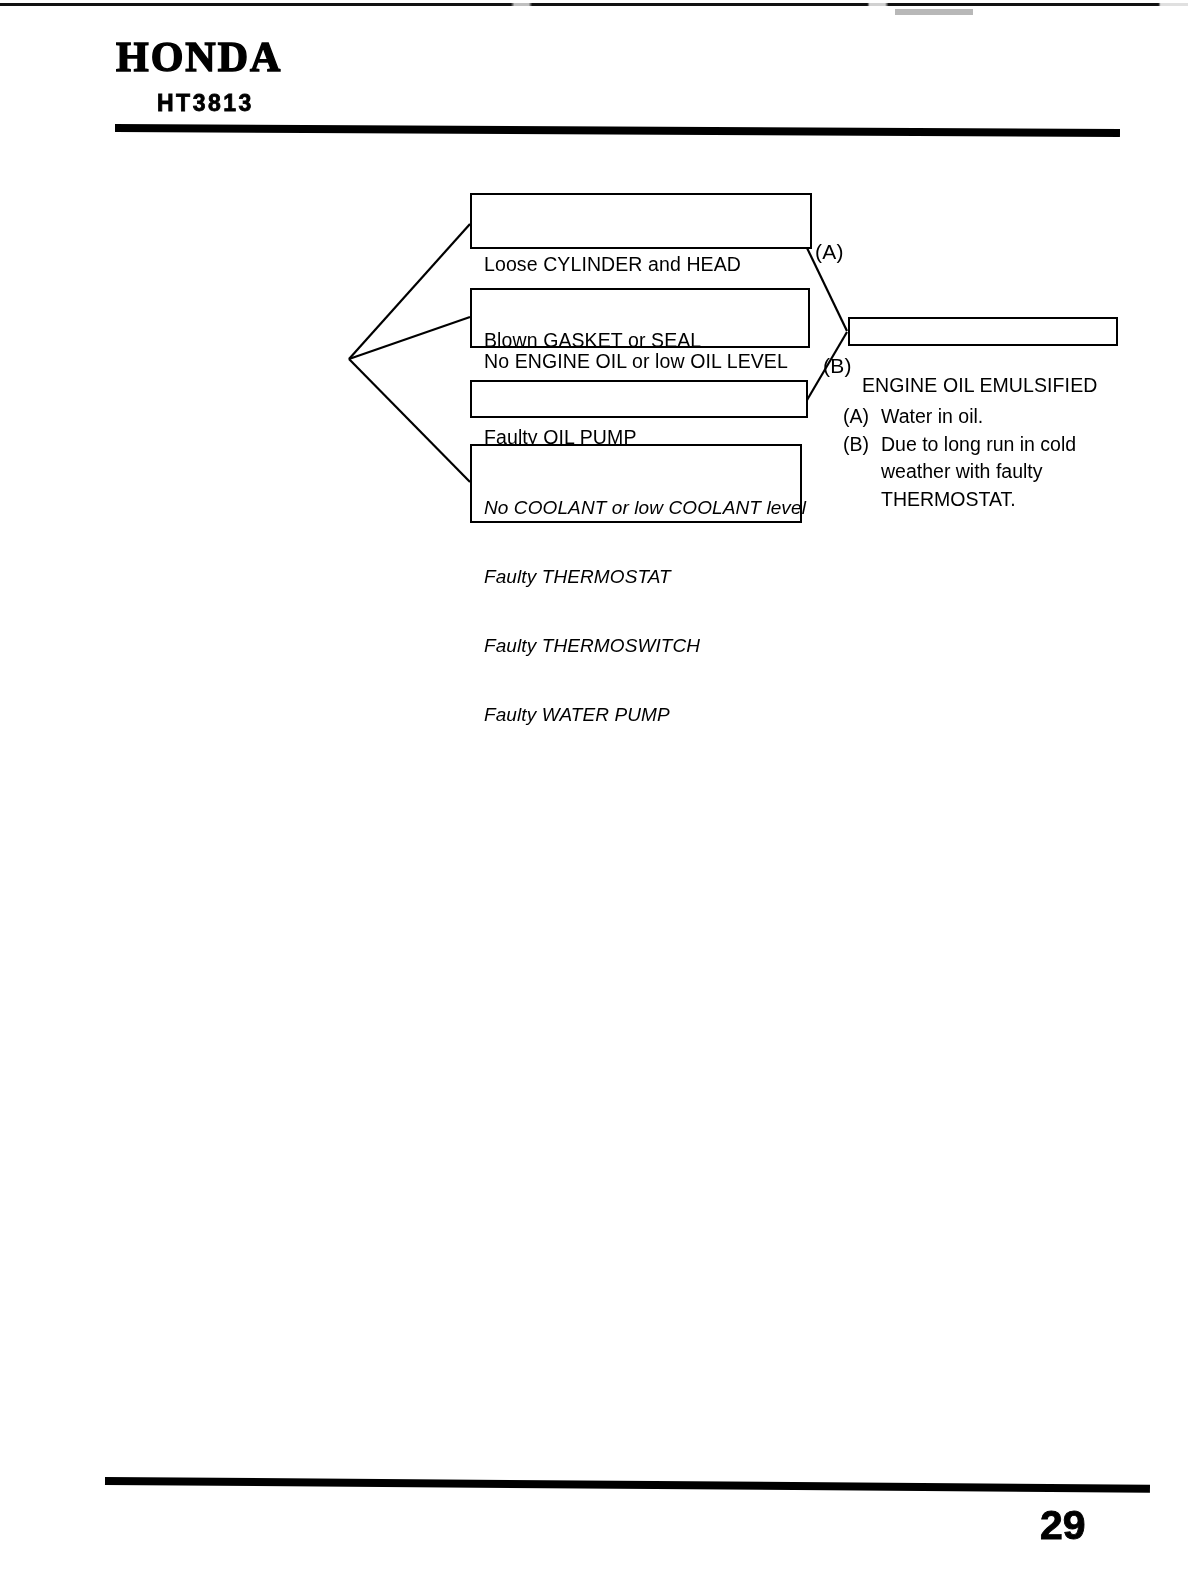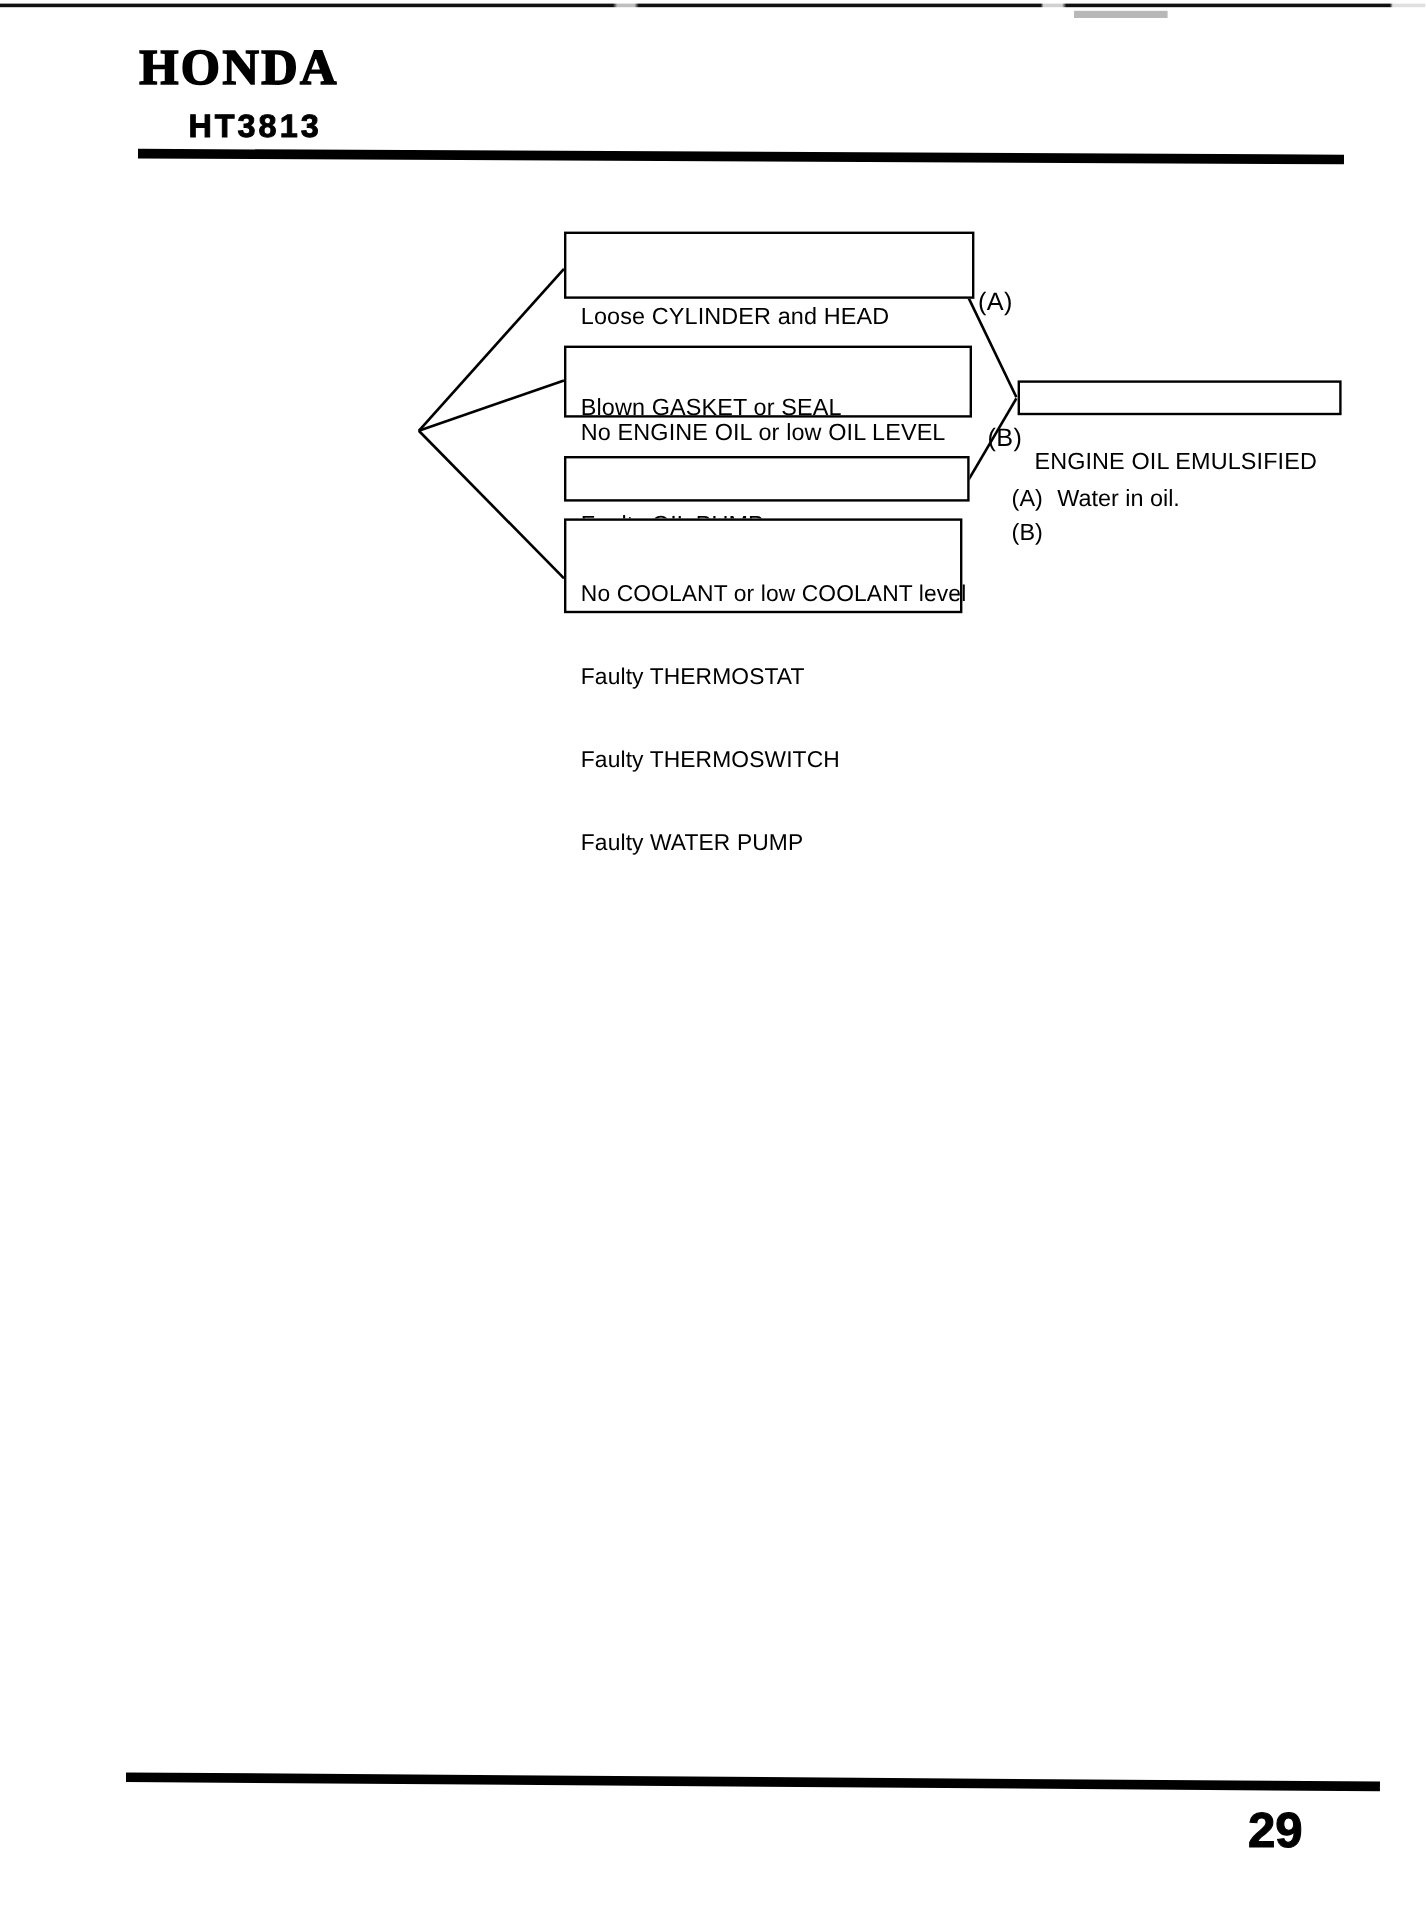--- a/index.html
+++ b/index.html
@@ -56,21 +56,21 @@
     line-height: 1;
     -webkit-text-stroke: 1.4px #000;
     color: #000;
   }
   .model {
     position: absolute;
     left: 157px;
     top: 92px;
     font-family: "Liberation Sans", sans-serif;
     font-weight: bold;
-    font-size: 27px;
+    font-size: 23px;
     letter-spacing: 2.5px;
     line-height: 1;
     -webkit-text-stroke: 0.8px #000;
   }
   .rule-top {
     position: absolute;
     left: 115px;
     top: 124px;
     width: 1005px;
     height: 8px;
@@ -110,21 +110,21 @@
     line-height: 1.30;
     letter-spacing: 0.1px;
     white-space: pre;
   }
   .node .ln { display: block; }
 
   #node-cause { left: 120px; top: 329px; width: 228px; height: 61px; padding-top: 7px; }
   #node-gasket { left: 470px; top: 193px; width: 342px; height: 56px; }
   #node-oil { left: 470px; top: 288px; width: 340px; height: 60px; padding-top: 8px;}
   #node-thermostat { left: 470px; top: 380px; width: 338px; height: 38px; padding-top: 6px;}
-  #node-coolant { left: 470px; top: 432px; width: 332px; height: 79px; padding-top: 5px;}
+  #node-coolant { left: 470px; top: 444px; width: 332px; height: 79px; padding-top: 5px; font-style: italic;}
   #node-emulsified { left: 848px; top: 317px; width: 270px; height: 29px; padding: 3px 10px 16px 12px; }
 
   #node-coolant { font-size: 19px; line-height: 1.21; }
 
   
   #connectors {
     position: absolute;
     left: 0;
     top: 0;
     width: 1188px;
@@ -213,19 +213,22 @@
   <div class="branch-label" id="label-a">(A)</div>
   <div class="branch-label" id="label-b">(B)</div>
 
   <div id="notes">
     <div class="note-row">
       <span class="note-key">(A)</span>
       <span class="note-text">Water in oil.</span>
     </div>
     <div class="note-row">
       <span class="note-key">(B)</span>
+      <span class="note-text">Due to long run in cold
+weather with faulty
+THERMOSTAT.</span>
     </div>
   </div>
 
   <div class="rule-bottom"></div>
   <div class="page-number">29</div>
 
 </div>
 
 </body></html>

